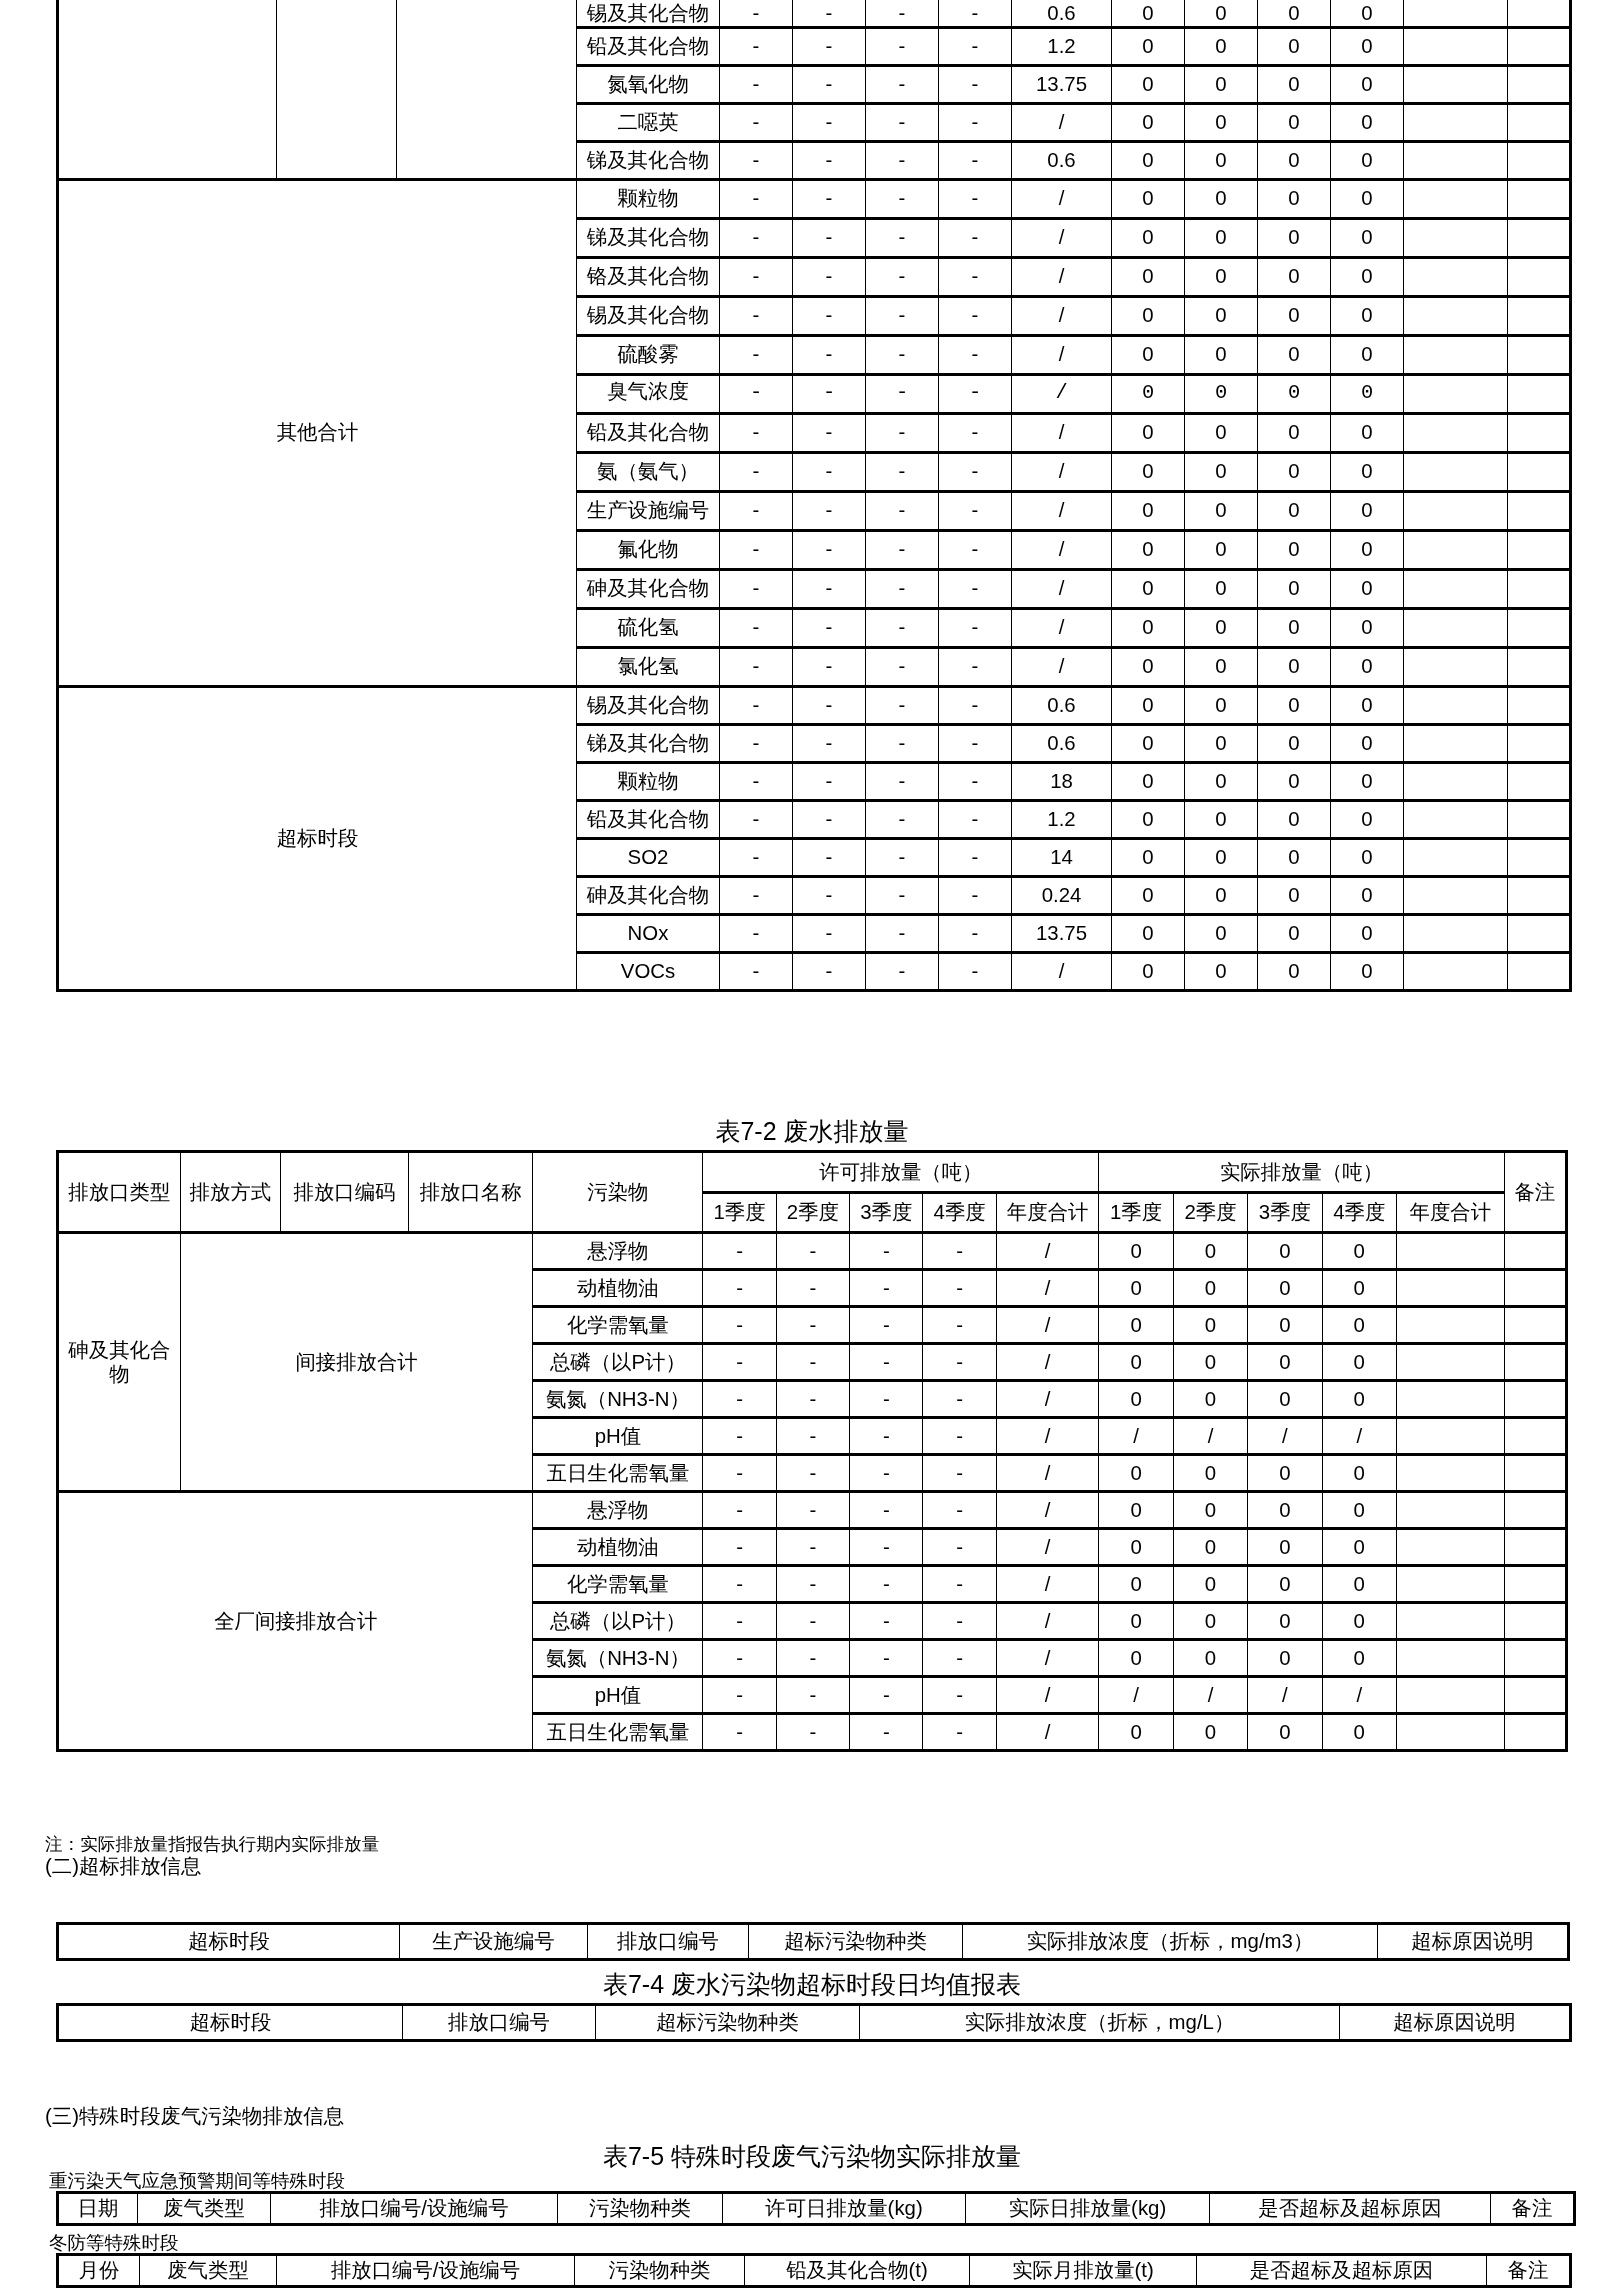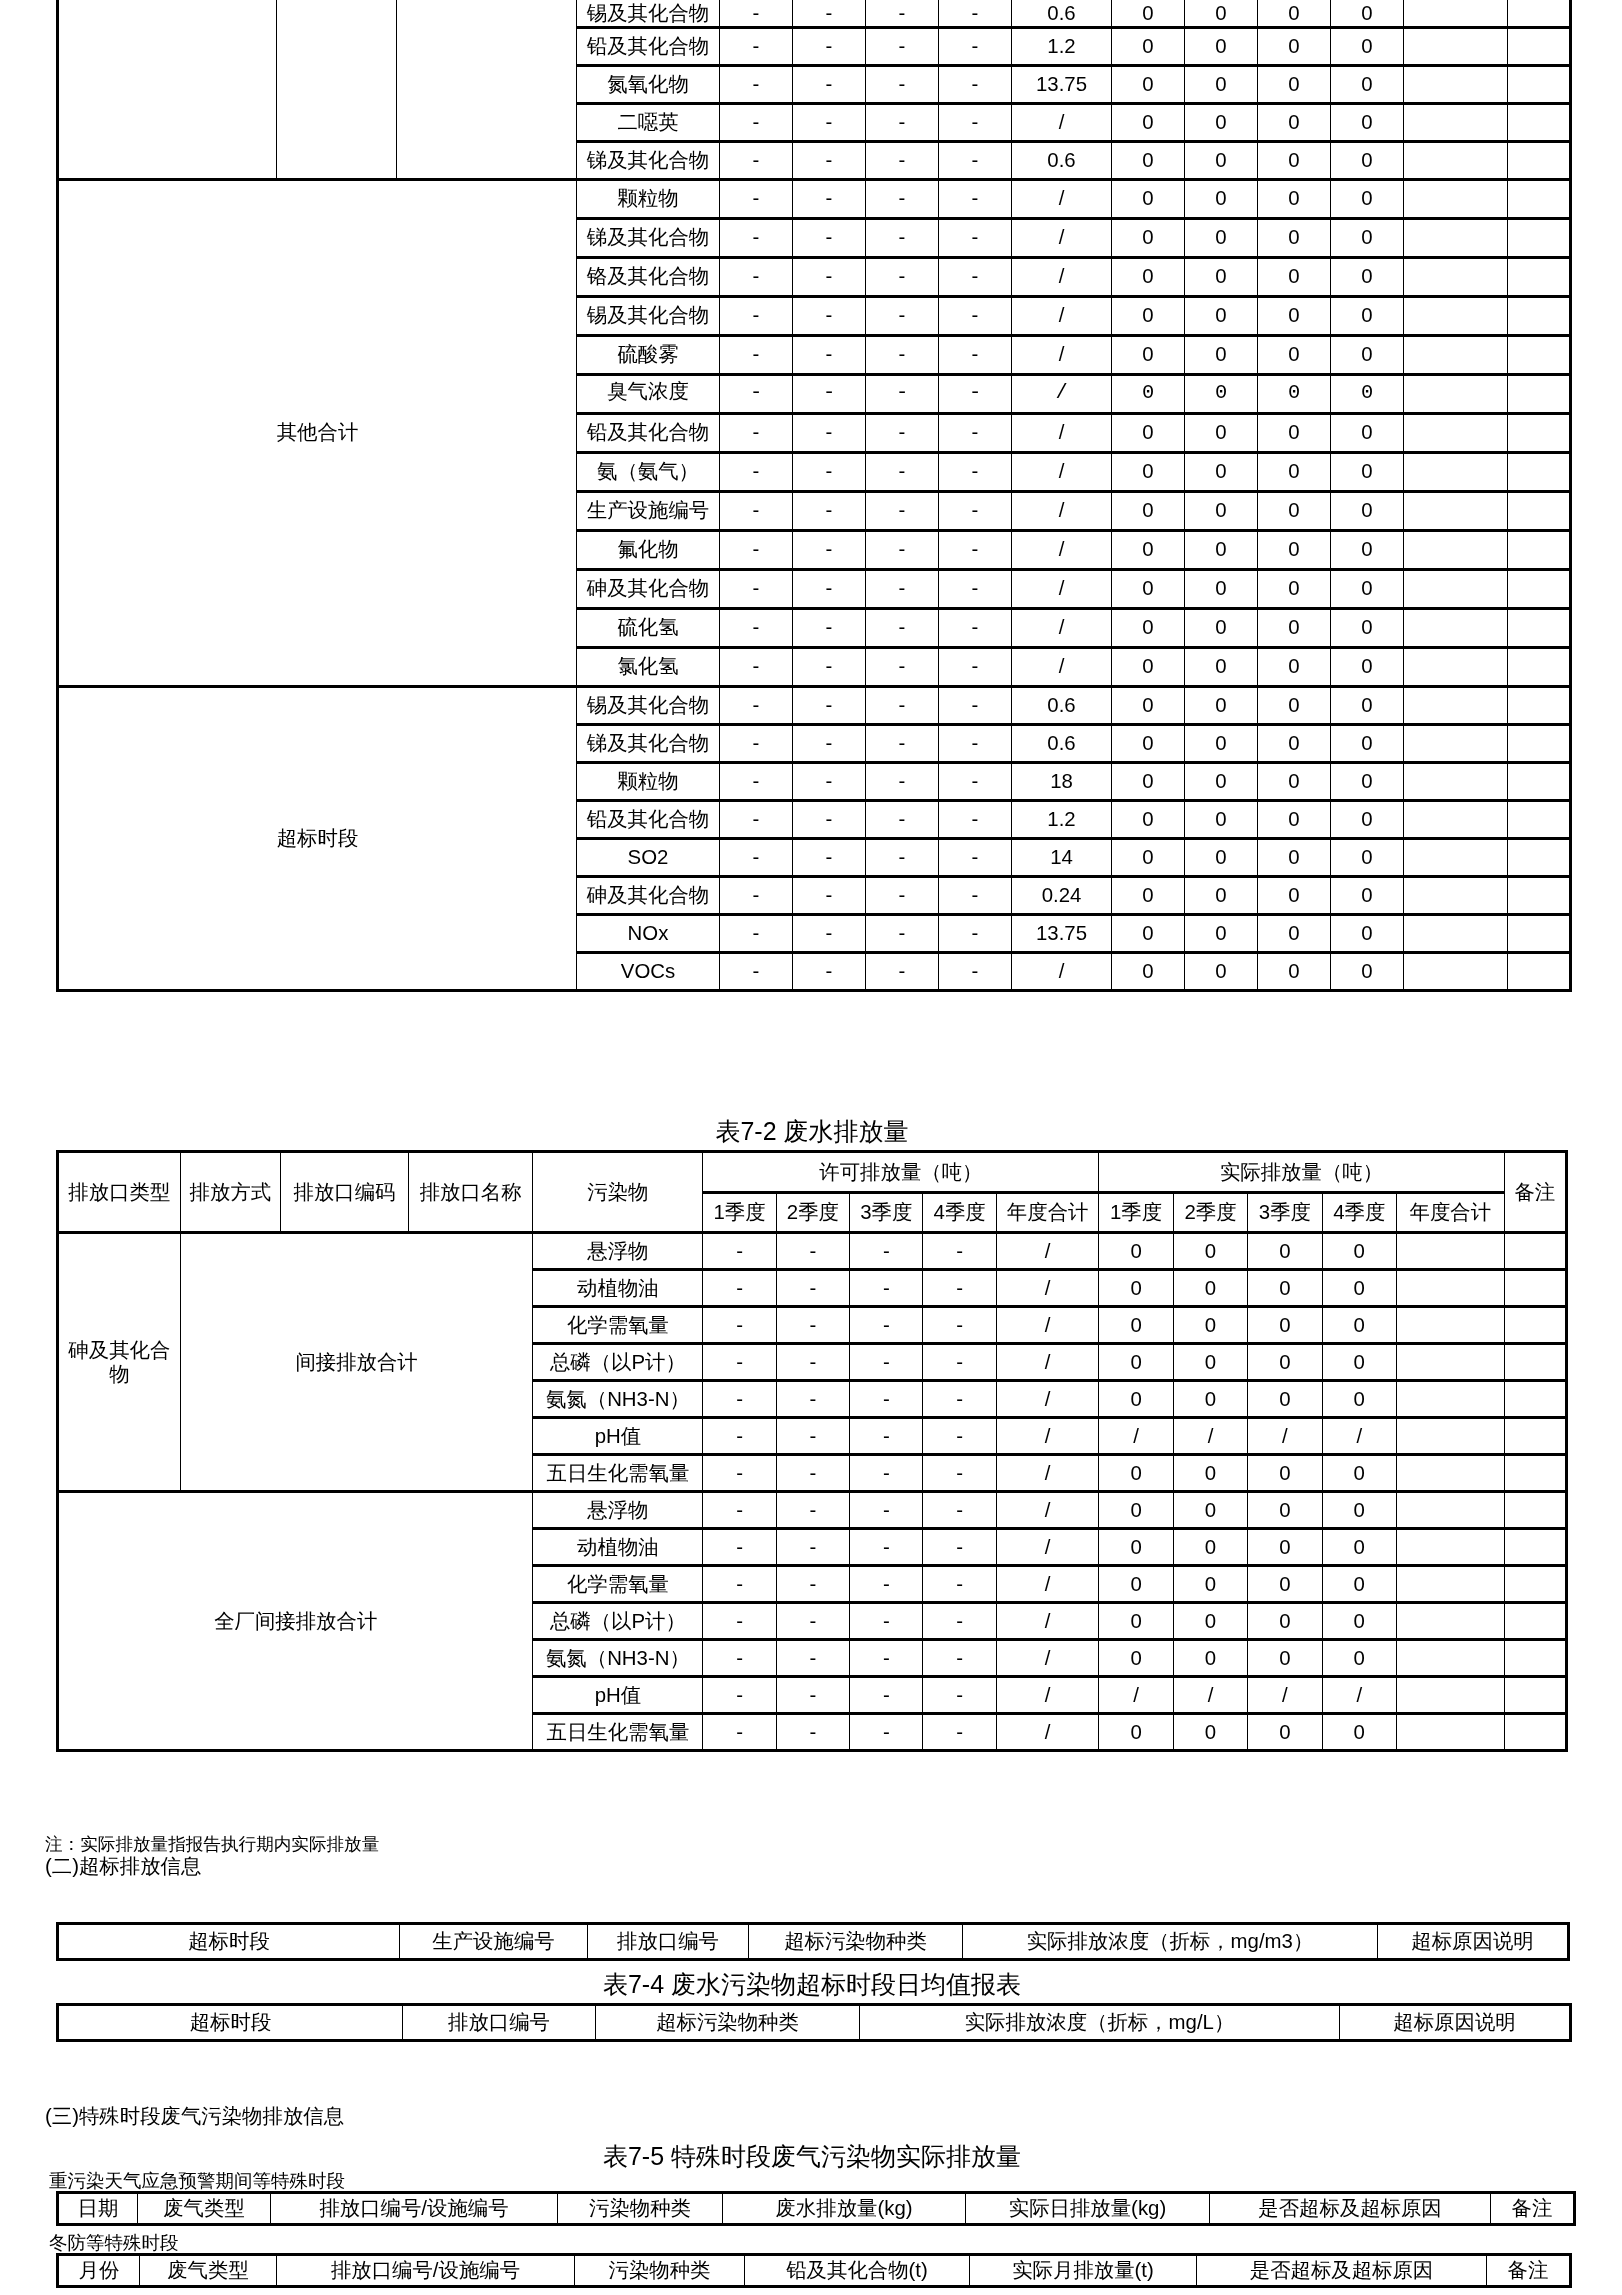--- a/index.html
+++ b/index.html
@@ -748,21 +748,21 @@
           <col style="width: 244px;">
           <col style="width: 281px;">
           <col style="width: 84px;">
         </colgroup>
         <tbody>
           <tr style="height: 32px;">
             <td>日期</td>
             <td>废气类型</td>
             <td>排放口编号/设施编号</td>
             <td>污染物种类</td>
-            <td>废水排放量(kg)</td>
+            <td>许可日排放量(kg)</td>
             <td>实际日排放量(kg)</td>
             <td>是否超标及超标原因</td>
             <td>备注</td>
           </tr>
         </tbody>
       </table>
   </div>
 
   <div class="block sub-label" style="top:2232px">冬防等特殊时段</div>
 

